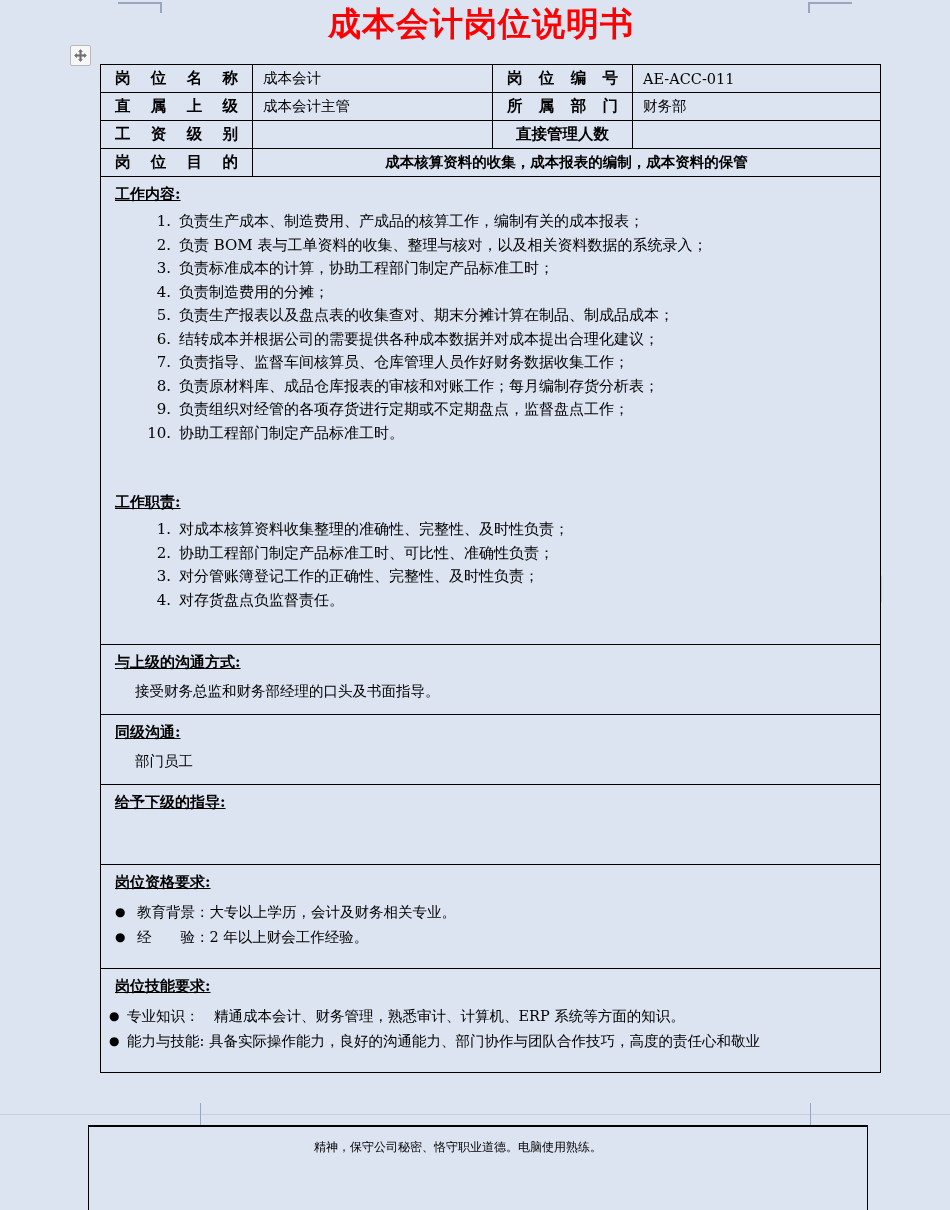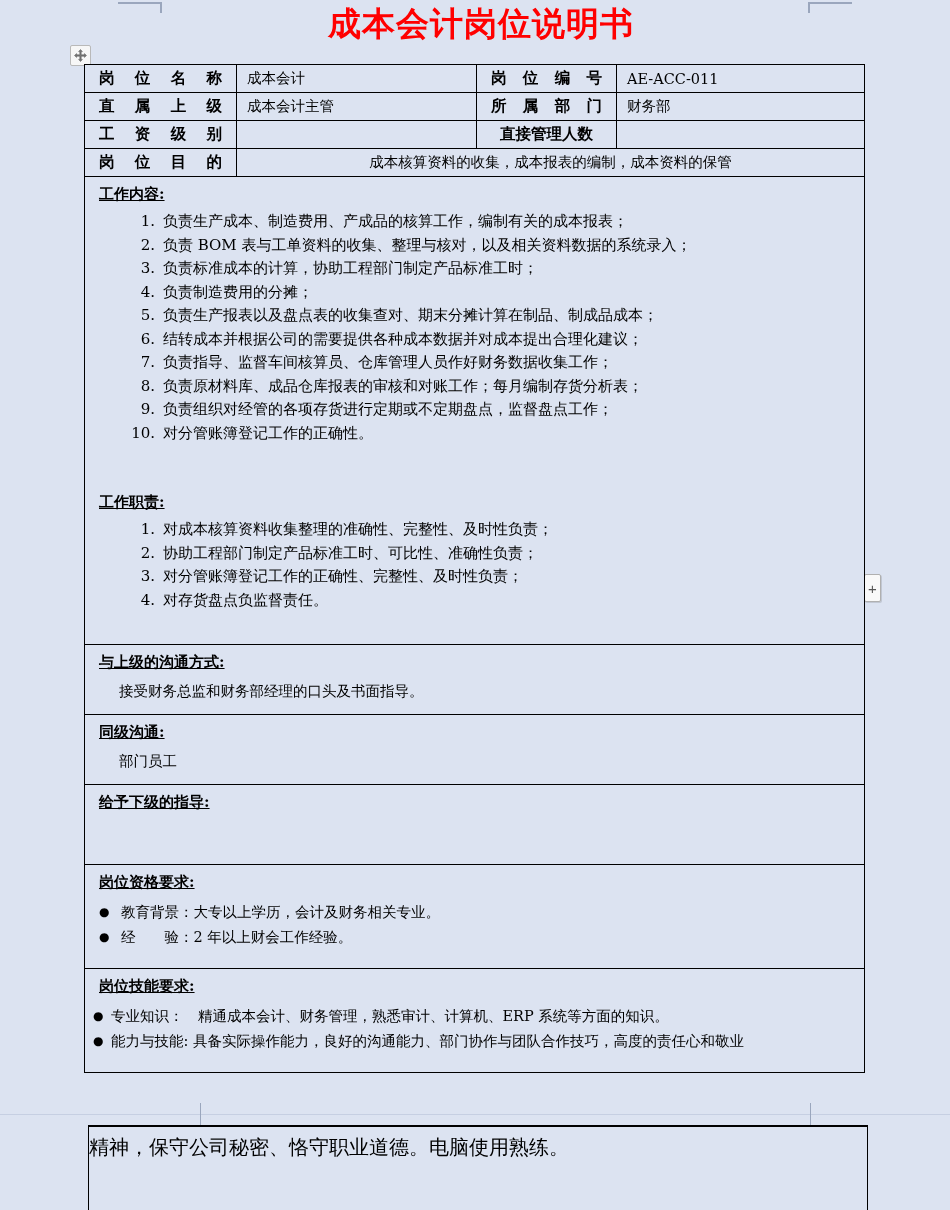--- a/index.html
+++ b/index.html
@@ -78,21 +78,21 @@
     font-weight: bold;
     font-size: 33px;
     letter-spacing: 1px;
     color: #ff0000;
     line-height: 1.2;
   }
 
   
   .doc-table {
     position: absolute;
-    left: 84px;
+    left: 100px;
     top: 64px;
     width: 780px;
     border-collapse: collapse;
     table-layout: fixed;
     background: #dce3f1;
   }
   .doc-table td {
     border: 1.6px solid #000;
     background: #dce3f1;
     padding: 0;
@@ -107,21 +107,21 @@
     padding: 3px 14px 3px 14px !important;
     white-space: nowrap;
     vertical-align: middle !important;
   }
   .lbl.nospread { text-align: right; text-align-last: center; padding-left:4px !important; padding-right:4px !important;}
   .val {
     font-size: 14.5px;
     padding: 3px 10px !important;
     vertical-align: middle !important;
   }
-  .val.center { text-align: center; }
+  .val.center { text-align: center; font-weight: bold; }
 
   
   .section { padding: 6px 0 8px 0 !important; }
   .sec-head {
     font-weight: bold;
     font-size: 15px;
     text-decoration: underline;
     margin: 2px 0 2px 14px;
     display: inline-block;
   }
@@ -215,23 +215,24 @@
   }
   .cont-table td {
     border: 1.6px solid #000;
     border-top-width: 2px;
     background: #dce3f1;
     padding: 0;
     height: 85px;
     vertical-align: top;
   }
   .cont-text {
-    font-size: 20px;
+    font-size: 12px;
     line-height: 22px;
     margin: 9px 0 0 0;
+    text-align: center;
     padding-right: 40px;
     font-family: Liberation Serif, serif;
   }
 </style>
 </head>
 <body>
 
 <div class="margin-tick tick-tl"></div>
 <div class="margin-tick tick-tr"></div>
 
@@ -290,21 +291,21 @@
         <ol class="numbered">
           <li>负责生产成本、制造费用、产成品的核算工作，编制有关的成本报表；</li>
           <li>负责 BOM 表与工单资料的收集、整理与核对，以及相关资料数据的系统录入；</li>
           <li>负责标准成本的计算，协助工程部门制定产品标准工时；</li>
           <li>负责制造费用的分摊；</li>
           <li>负责生产报表以及盘点表的收集查对、期末分摊计算在制品、制成品成本；</li>
           <li>结转成本并根据公司的需要提供各种成本数据并对成本提出合理化建议；</li>
           <li>负责指导、监督车间核算员、仓库管理人员作好财务数据收集工作；</li>
           <li>负责原材料库、成品仓库报表的审核和对账工作；每月编制存货分析表；</li>
           <li>负责组织对经管的各项存货进行定期或不定期盘点，监督盘点工作；</li>
-          <li>对分管账簿登记工作的正确性。</li>
+          <li>协助工程部门制定产品标准工时。</li>
         </ol>
 
         <div class="spacer-lg"></div>
 
         <div class="sec-head-wrap">
           <span class="sec-head">工作职责:</span>
         </div>
         <ol class="numbered">
           <li>对成本核算资料收集整理的准确性、完整性、及时性负责；</li>
           <li>协助工程部门制定产品标准工时、可比性、准确性负责；</li>

